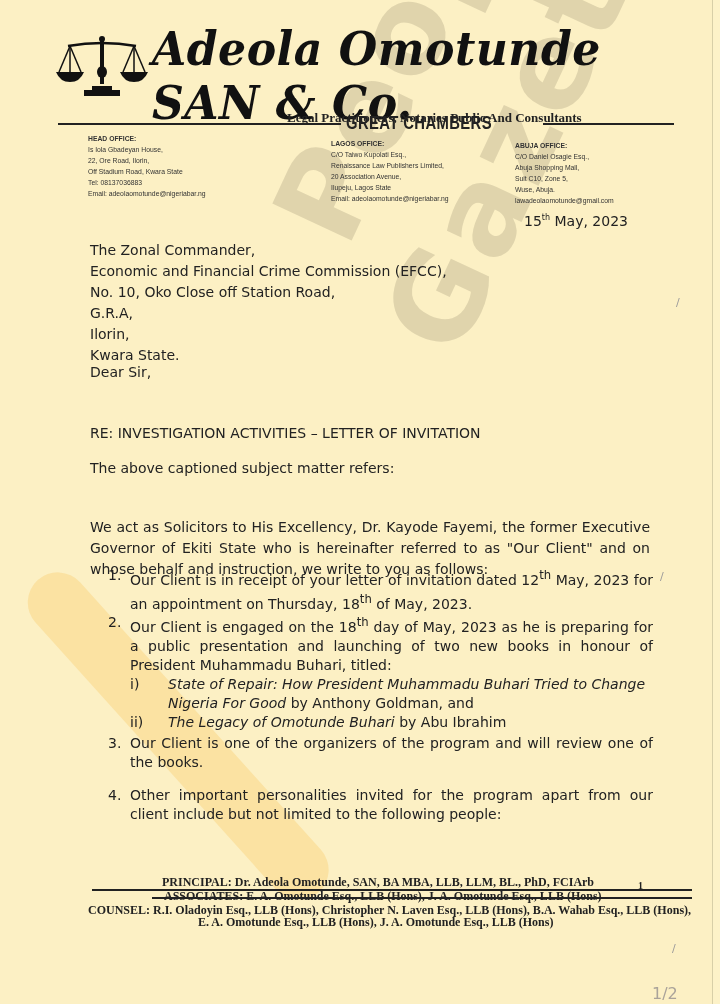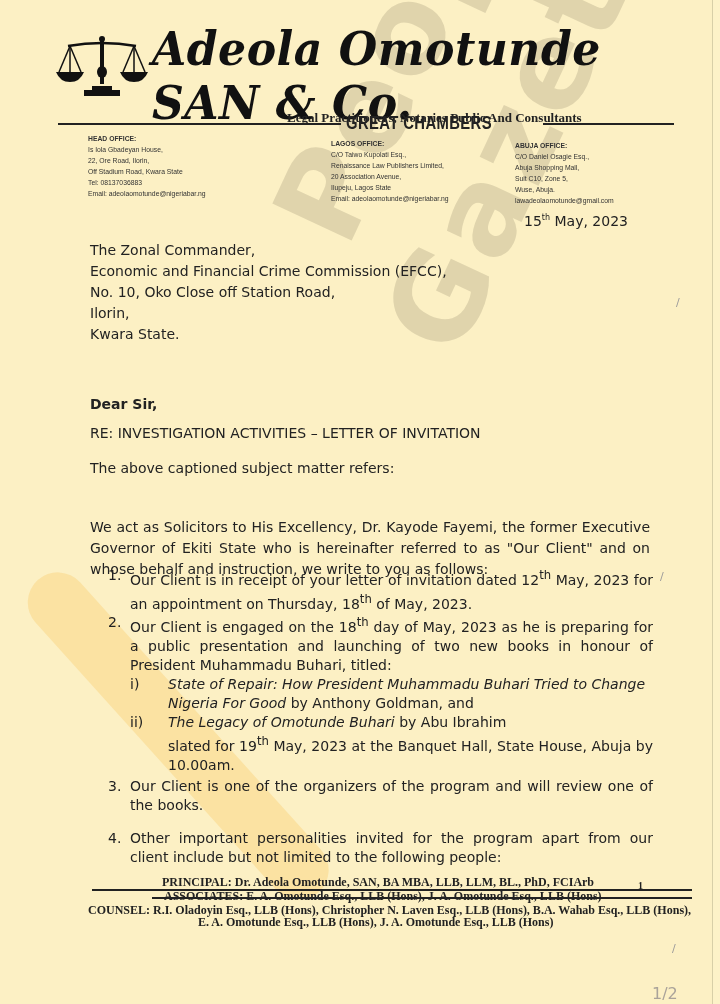--- a/index.html
+++ b/index.html
@@ -56,21 +56,21 @@
     .office .head { font-weight: bold; }
     .office.head-o { left: 88px; top: 133px; }
     .office.lagos { left: 331px; top: 138px; }
     .office.abuja { left: 515px; top: 140px; }
 
     .date { position: absolute; left: 524px; top: 213px; font-size: 14px; color: #222; }
     .date sup, .body sup { font-size: 8px; }
 
     .body { position: absolute; left: 90px; width: 570px; font-size: 14px; color: #222; }
     .addr { top: 240px; line-height: 21px; }
-    .salute { top: 396px; font-weight: bold; }
+    .salute { top: 364px; }
     .subject { top: 425px; font-weight: normal; }
     .intro { top: 460px; }
     .para { top: 497px; width: 560px; line-height: 21px; text-align: justify; margin-top: 20px; }
 
     .list { position: absolute; left: 108px; top: 566px; width: 545px; font-size: 14px; line-height: 19px; color: #222; }
     .li { display: flex; margin-bottom: 0px; }
     .li .num { width: 22px; flex: none; }
     .li .txt { flex: 1; text-align: justify; }
     .sub { display: flex; margin-left: 22px; }
     .sub .rn { width: 38px; flex: none; }
@@ -152,20 +152,21 @@
     <div>Wuse, Abuja.</div>
     <div>lawadeolaomotunde@gmail.com</div>
   </div>
 
   <div class="date"><span>15</span><sup>th</sup><span> May, 2023</span></div>
 
   <div class="body addr">
     <div>The Zonal Commander,</div>
     <div>Economic and Financial Crime Commission (EFCC),</div>
     <div>No. 10, Oko Close off Station Road,</div>
+    <div>G.R.A,</div>
     <div>Ilorin,</div>
     <div>Kwara State.</div>
   </div>
   <div class="body salute">Dear Sir,</div>
   <div class="body subject">RE: INVESTIGATION ACTIVITIES – LETTER OF INVITATION</div>
   <div class="body intro">The above captioned subject matter refers:</div>
   <div class="body para">We act as Solicitors to His Excellency, Dr. Kayode Fayemi, the former Executive Governor of Ekiti State who is hereinafter referred to as "Our Client"  and on whose behalf and instruction, we write to you as follows:</div>
 
   <div class="list">
     <div class="li">
@@ -177,21 +178,20 @@
       <span class="txt"><span>Our Client is engaged on the 18</span><sup>th</sup><span> day of May, 2023 as he is preparing for a public presentation and launching of two new books in honour of President Muhammadu Buhari, titled:</span></span>
     </div>
     <div class="sub">
       <span class="rn">i)</span>
       <span class="txt"><i>State of Repair: How President Muhammadu Buhari Tried to Change Nigeria For Good</i><span> by Anthony Goldman, and</span></span>
     </div>
     <div class="sub">
       <span class="rn">ii)</span>
       <span class="txt"><i>The Legacy of Omotunde Buhari</i><span>  by Abu Ibrahim</span></span>
     </div>
-    <div class="slated"><span>slated for 19</span><sup>th</sup><span> May, 2023 at the Banquet Hall, State House, Abuja by 10.00am.</span></div>
     <div class="li li3">
       <span class="num">3.</span>
       <span class="txt">Our Client is one of the organizers of the program and will review one of the books.</span>
     </div>
     <div class="li li4">
       <span class="num">4.</span>
       <span class="txt">Other important personalities invited for the program apart from our client include but not limited to the following people:</span>
     </div>
   </div>
 

